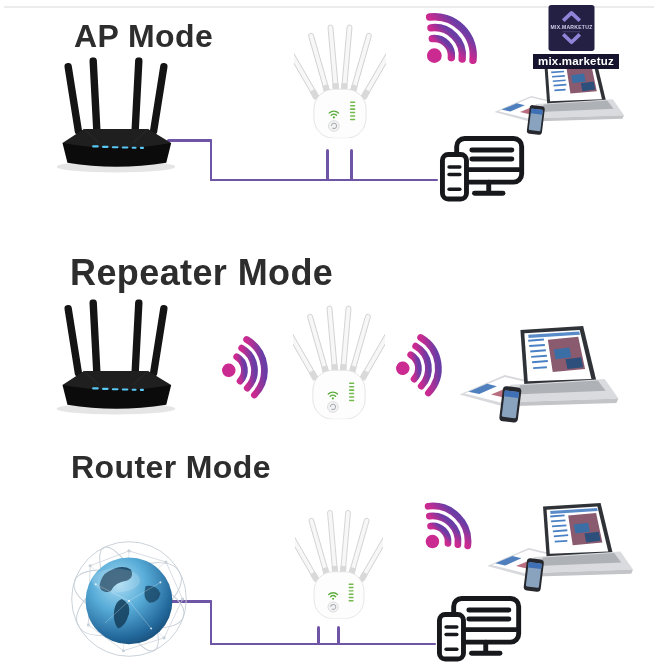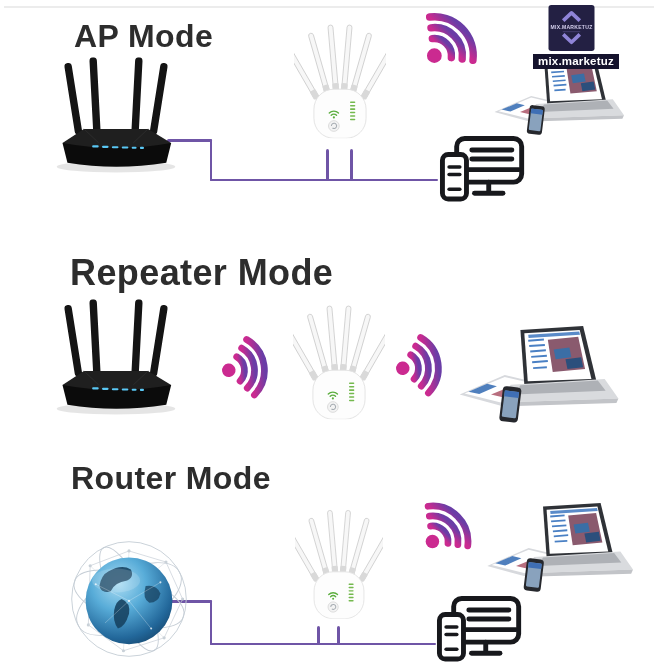--- a/index.html
+++ b/index.html
@@ -249,21 +249,21 @@
     <svg class="abs" style="left:392px;top:334px;width:54px;height:64px;transform:rotate(-8deg)" viewBox="0 0 72 90">
         <use href="#sym-wifi"></use>
       </svg>
 
     <svg class="abs" style="left:458px;top:326px;width:164px;height:98px" viewBox="0 0 164 100">
         <use href="#sym-devices"></use>
       </svg>
   </section>
 
   <section class="row">
-    <h2 class="title" style="left:71px;top:460px;font-size:32px">Router Mode</h2>
+    <h2 class="title" style="left:71px;top:449px;font-size:32px">Router Mode</h2>
 
     <div class="cable" style="left:170px;top:600px;width:42px;height:2.6px"></div>
     <div class="cable" style="left:209.5px;top:600px;width:2.6px;height:45px"></div>
     <div class="cable" style="left:209.5px;top:642.5px;width:226px;height:2.6px"></div>
     <div class="cable" style="left:317px;top:626px;width:2.6px;height:19px"></div>
     <div class="cable" style="left:337px;top:626px;width:2.6px;height:19px"></div>
 
     <svg class="abs" style="left:68px;top:537px;width:122px;height:124px" viewBox="0 0 132 132">
         <use href="#sym-globe"></use>
       </svg>

